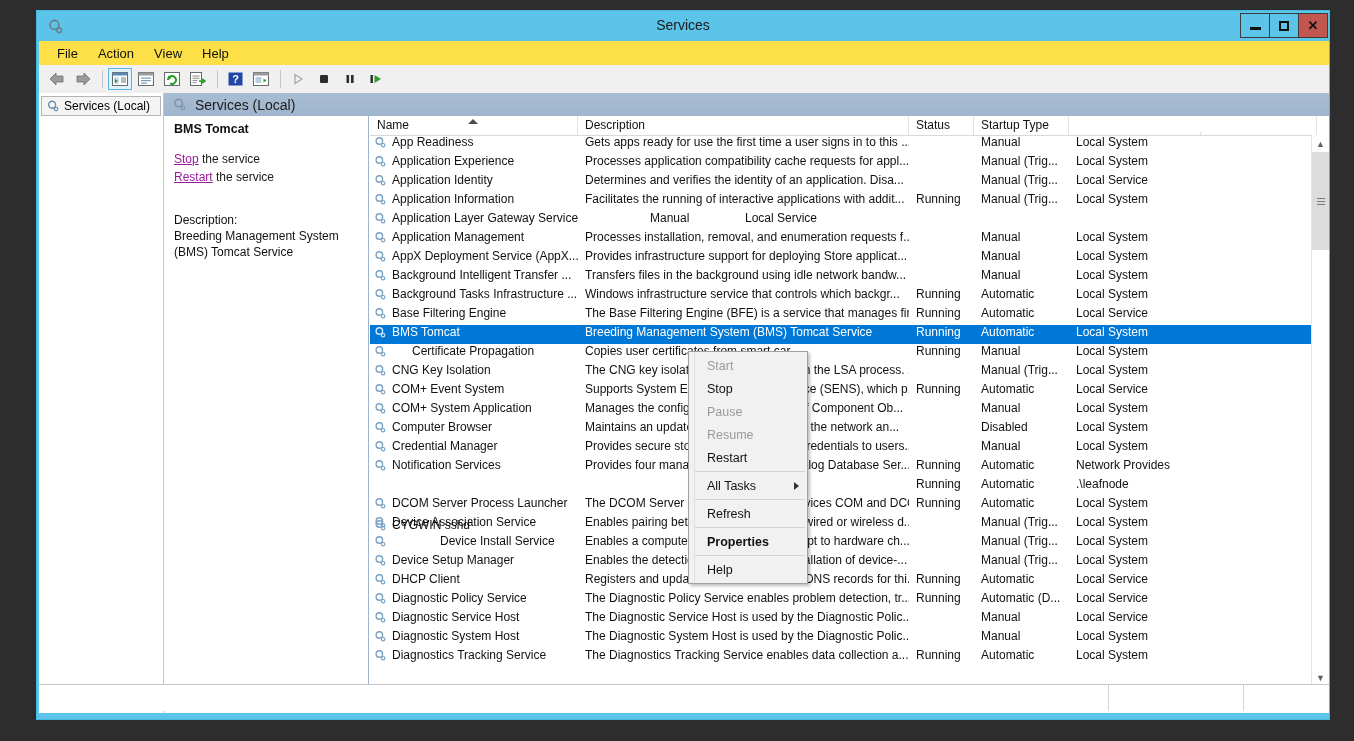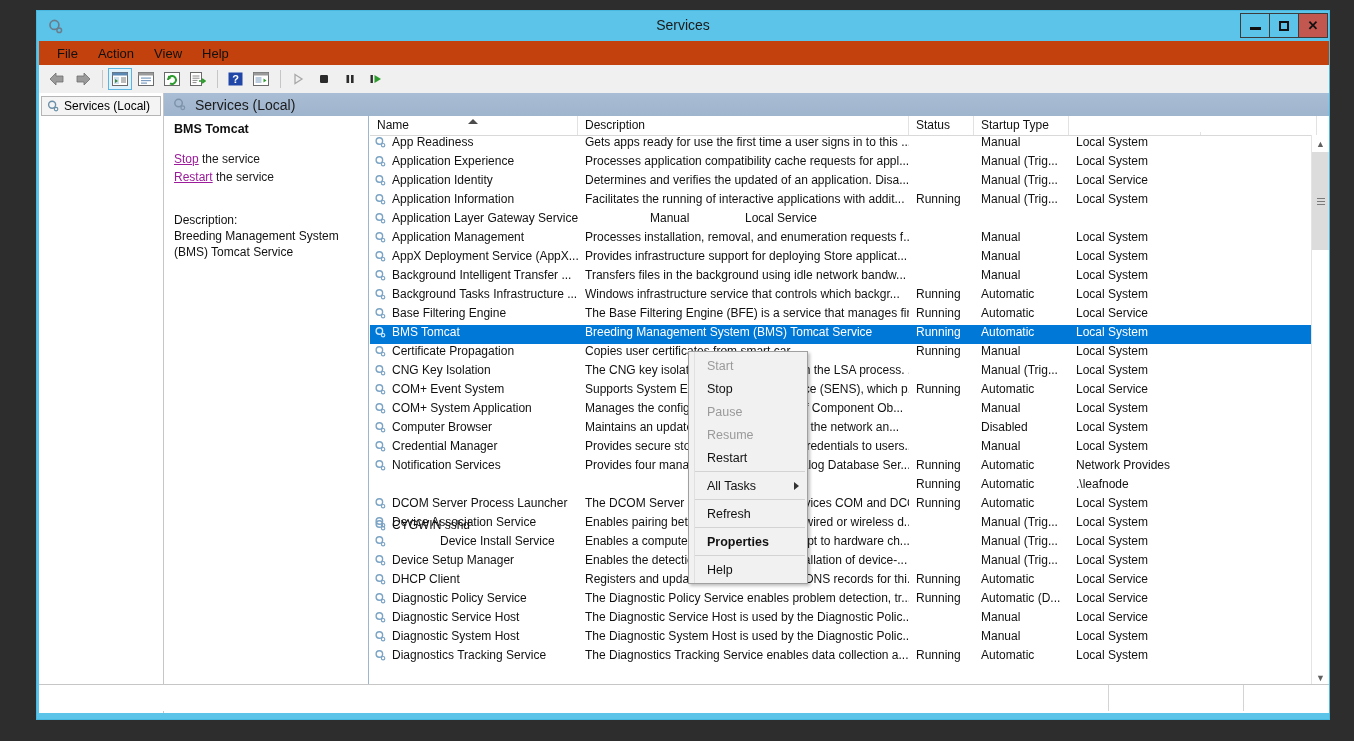--- a/index.html
+++ b/index.html
@@ -62,21 +62,21 @@
   .client {
     position: absolute;
     left: 2px; top: 30px;
     width: 1290px; height: 672px;
     background: #f0f0f0;
     box-sizing: border-box;
   }
   
   .menubar {
     height: 24px;
-    background: #c2410c;
+    background: #fde047;
     display: flex;
     align-items: center;
     padding-left: 8px;
     border-bottom: none;
   }
   .menuitem {
     font-size: 13px; color: #111;
     padding: 3px 10px;
     cursor: default;
   }
@@ -559,21 +559,21 @@
                     <div class="cell" style="width: 132px;">Local System</div>
                   </div>
                   <div class="row">
                     <div class="cell c-name" style="width: 208px;">
                       <svg class="gear" viewBox="0 0 16 16">
                         <circle cx="6.6" cy="6.2" r="4" fill="none" stroke="#7aa3c4" stroke-width="1.7"></circle>
                         <circle cx="11.2" cy="11.3" r="2.1" fill="none" stroke="#7aa3c4" stroke-width="1.4"></circle>
                       </svg>
                       <span class="nm">Application Identity</span>
                     </div>
-                    <div class="cell" style="width: 331px;">Determines and verifies the updated of an application. Disa...</div>
+                    <div class="cell" style="width: 331px;">Determines and verifies the identity of an application. Disa...</div>
                     <div class="cell" style="width: 65px;"></div>
                     <div class="cell" style="width: 95px;">Manual (Trig...</div>
                     <div class="cell" style="width: 132px;">Local Service</div>
                   </div>
                   <div class="row">
                     <div class="cell c-name" style="width: 208px;">
                       <svg class="gear" viewBox="0 0 16 16">
                         <circle cx="6.6" cy="6.2" r="4" fill="none" stroke="#7aa3c4" stroke-width="1.7"></circle>
                         <circle cx="11.2" cy="11.3" r="2.1" fill="none" stroke="#7aa3c4" stroke-width="1.4"></circle>
                       </svg>
@@ -668,21 +668,21 @@
                         <circle cx="11.2" cy="11.3" r="2.1" fill="none" stroke="#cfe8ff" stroke-width="1.4"></circle>
                       </svg>
                       <span class="nm">BMS Tomcat</span>
                     </div>
                     <div class="cell" style="width: 331px;">Breeding Management System (BMS) Tomcat Service</div>
                     <div class="cell" style="width: 65px;">Running</div>
                     <div class="cell" style="width: 95px;">Automatic</div>
                     <div class="cell" style="width: 132px;">Local System</div>
                   </div>
                   <div class="row">
-                    <div class="cell c-name" style="width: 208px;">
+                    <div class="cell c-name" style="width: 208px; gap: 20px;">
                       <svg class="gear" viewBox="0 0 16 16">
                         <circle cx="6.6" cy="6.2" r="4" fill="none" stroke="#7aa3c4" stroke-width="1.7"></circle>
                         <circle cx="11.2" cy="11.3" r="2.1" fill="none" stroke="#7aa3c4" stroke-width="1.4"></circle>
                       </svg>
                       <span class="nm">Certificate Propagation</span>
                     </div>
                     <div class="cell" style="width: 331px;">Copies user certificates from smart car...</div>
                     <div class="cell" style="width: 65px;">Running</div>
                     <div class="cell" style="width: 95px;">Manual</div>
                     <div class="cell" style="width: 132px;">Local System</div>

